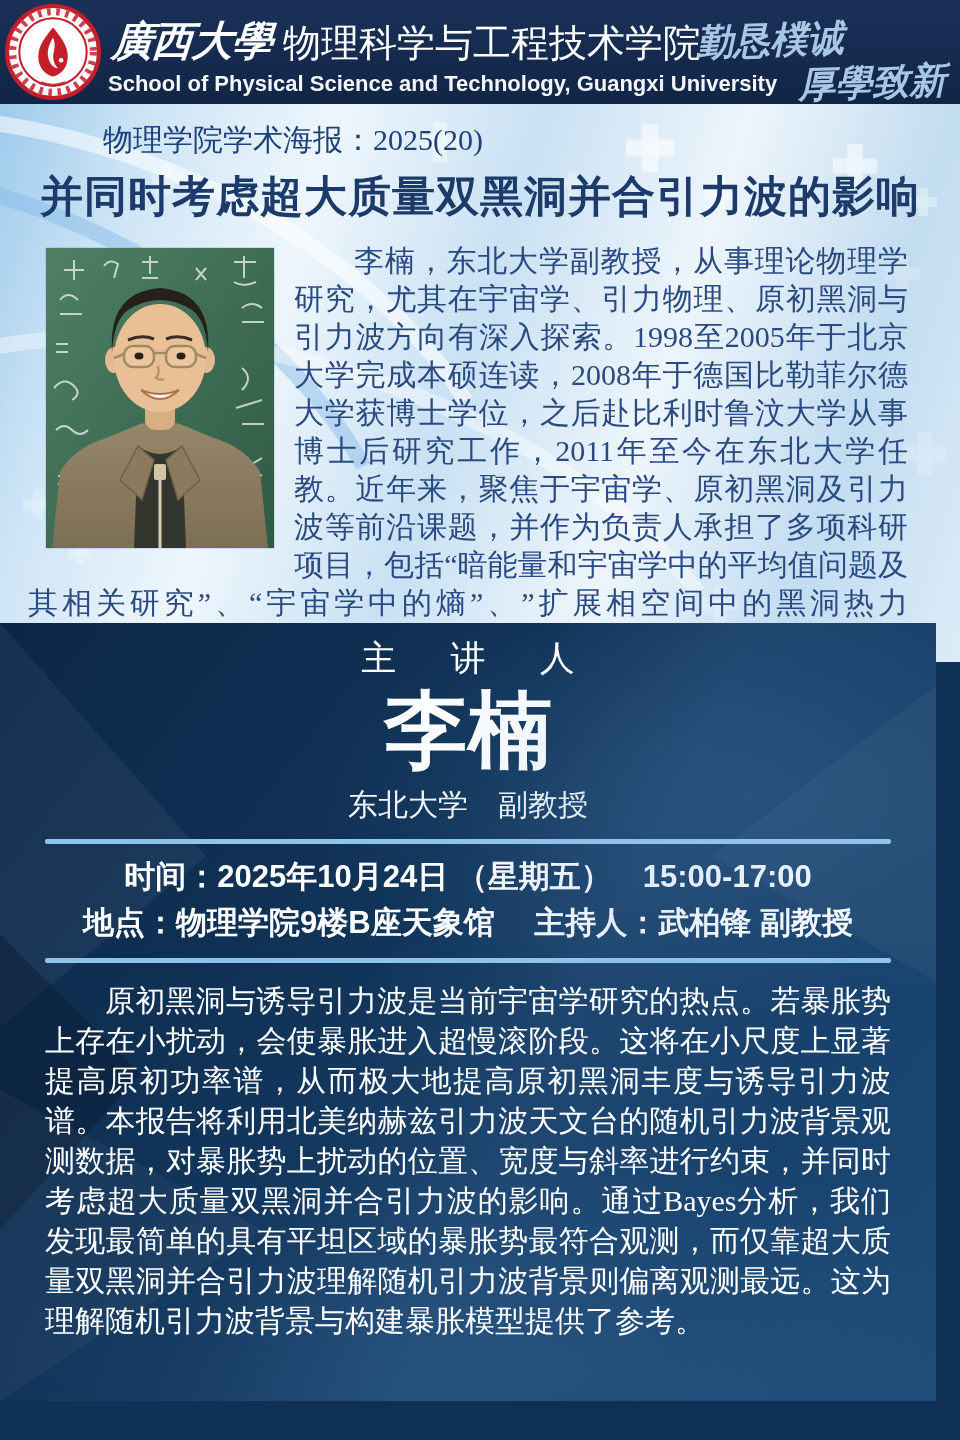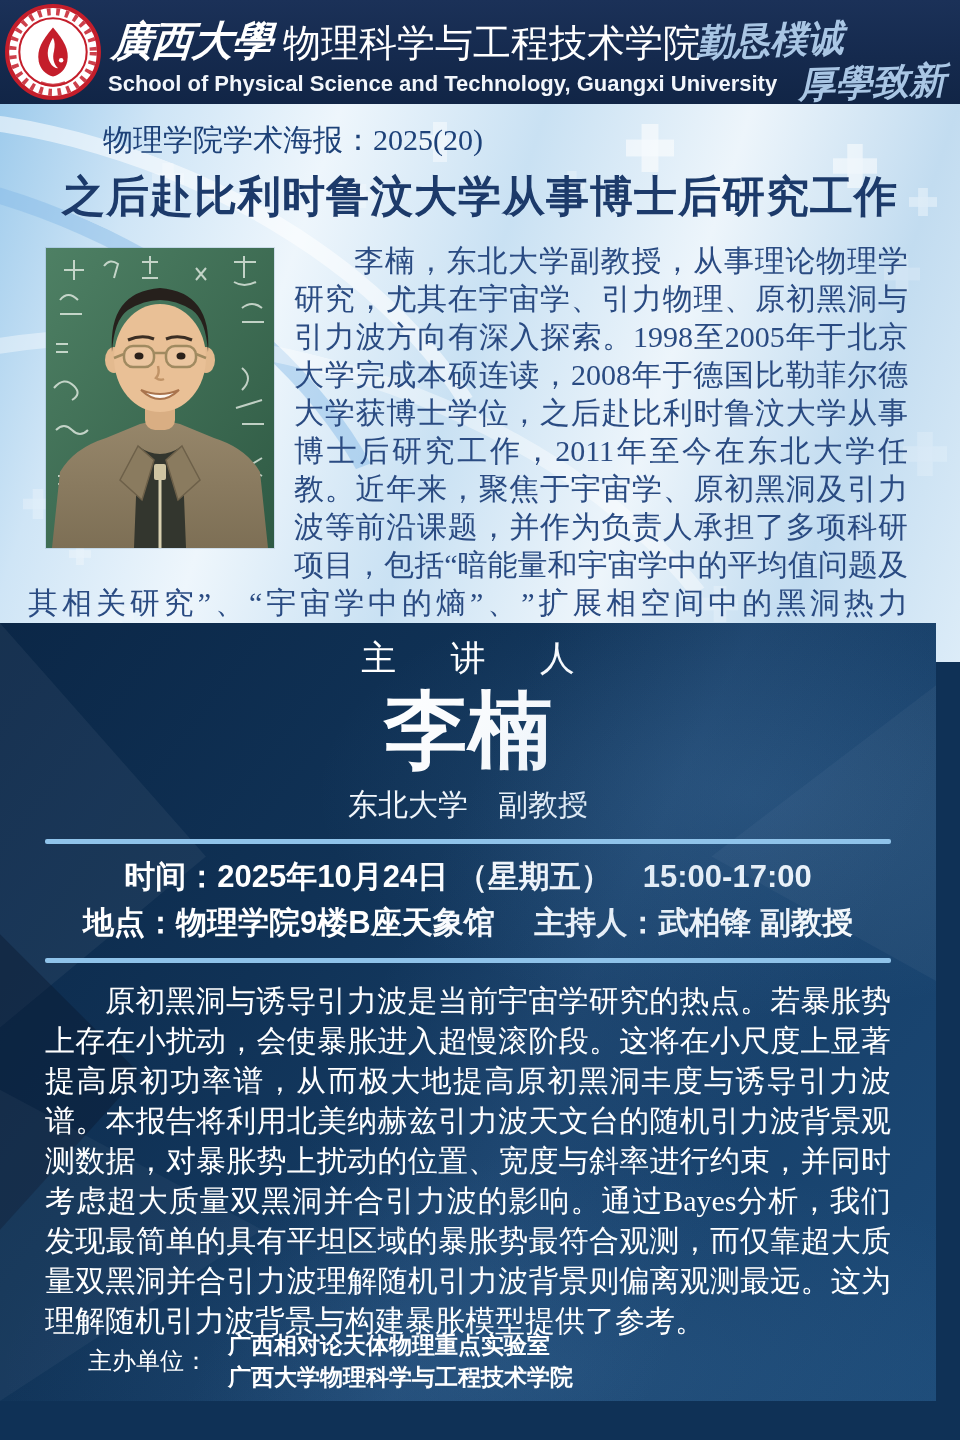--- a/index.html
+++ b/index.html
@@ -150,21 +150,21 @@
   <div class="plus" style="left:342px;top:72px;opacity:.3;transform:scale(.6);"></div>
   <div class="plus" style="left:882px;top:150px;opacity:.25;transform:scale(.9);"></div>
   <div class="plus" style="left:905px;top:330px;opacity:.22;transform:scale(1.1);"></div>
   <div class="plus" style="left:700px;top:480px;opacity:.28;transform:scale(.9);"></div>
   <div class="plus" style="left:790px;top:440px;opacity:.2;transform:scale(.6);"></div>
   <div class="plus" style="left:18px;top:380px;opacity:.3;transform:scale(.75);"></div>
   <div class="plus" style="left:60px;top:430px;opacity:.35;transform:scale(.55);"></div>
   <div class="plus" style="left:96px;top:490px;opacity:.25;transform:scale(.9);"></div>
 
   <p class="series">物理学院学术海报：2025(20)</p>
-  <h1 class="title">之后赴比利时鲁汶大学从事博士后研究工作</h1>
+  <h1 class="title">并同时考虑超大质量双黑洞并合引力波的影响</h1>
 
   <div class="bio-wrap">
     <svg class="photo" viewBox="0 0 228 300" aria-hidden="true">
       <defs>
         <linearGradient id="board" x1="0" y1="0" x2="1" y2="1">
           <stop offset="0" stop-color="#4e8064"></stop>
           <stop offset="1" stop-color="#2f5a44"></stop>
         </linearGradient>
         <linearGradient id="jacket" x1="0" y1="0" x2="0" y2="1">
           <stop offset="0" stop-color="#96866a"></stop>
@@ -239,20 +239,13 @@
   <div class="schedule">
     <p class="sched-line">时间：2025年10月24日 （星期五）　15:00-17:00</p>
     <p class="sched-line">地点：物理学院9楼B座天象馆　 主持人：武柏锋 副教授</p>
   </div>
   <div class="divider"></div>
 
   <div class="abstract">
     <p>原初黑洞与诱导引力波是当前宇宙学研究的热点。若暴胀势上存在小扰动，会使暴胀进入超慢滚阶段。这将在小尺度上显著提高原初功率谱，从而极大地提高原初黑洞丰度与诱导引力波谱。本报告将利用北美纳赫兹引力波天文台的随机引力波背景观测数据，对暴胀势上扰动的位置、宽度与斜率进行约束，并同时考虑超大质量双黑洞并合引力波的影响。通过Bayes分析，我们发现最简单的具有平坦区域的暴胀势最符合观测，而仅靠超大质量双黑洞并合引力波理解随机引力波背景则偏离观测最远。这为理解随机引力波背景与构建暴胀模型提供了参考。</p>
   </div>
 
-  <div class="footer">
-    <span class="footer-label">主办单位：</span>
-    <span class="footer-orgs">
-      <span class="footer-org">广西相对论天体物理重点实验室</span>
-      <span class="footer-org">广西大学物理科学与工程技术学院</span>
-    </span>
-  </div>
 </div>
 
 </body></html>

